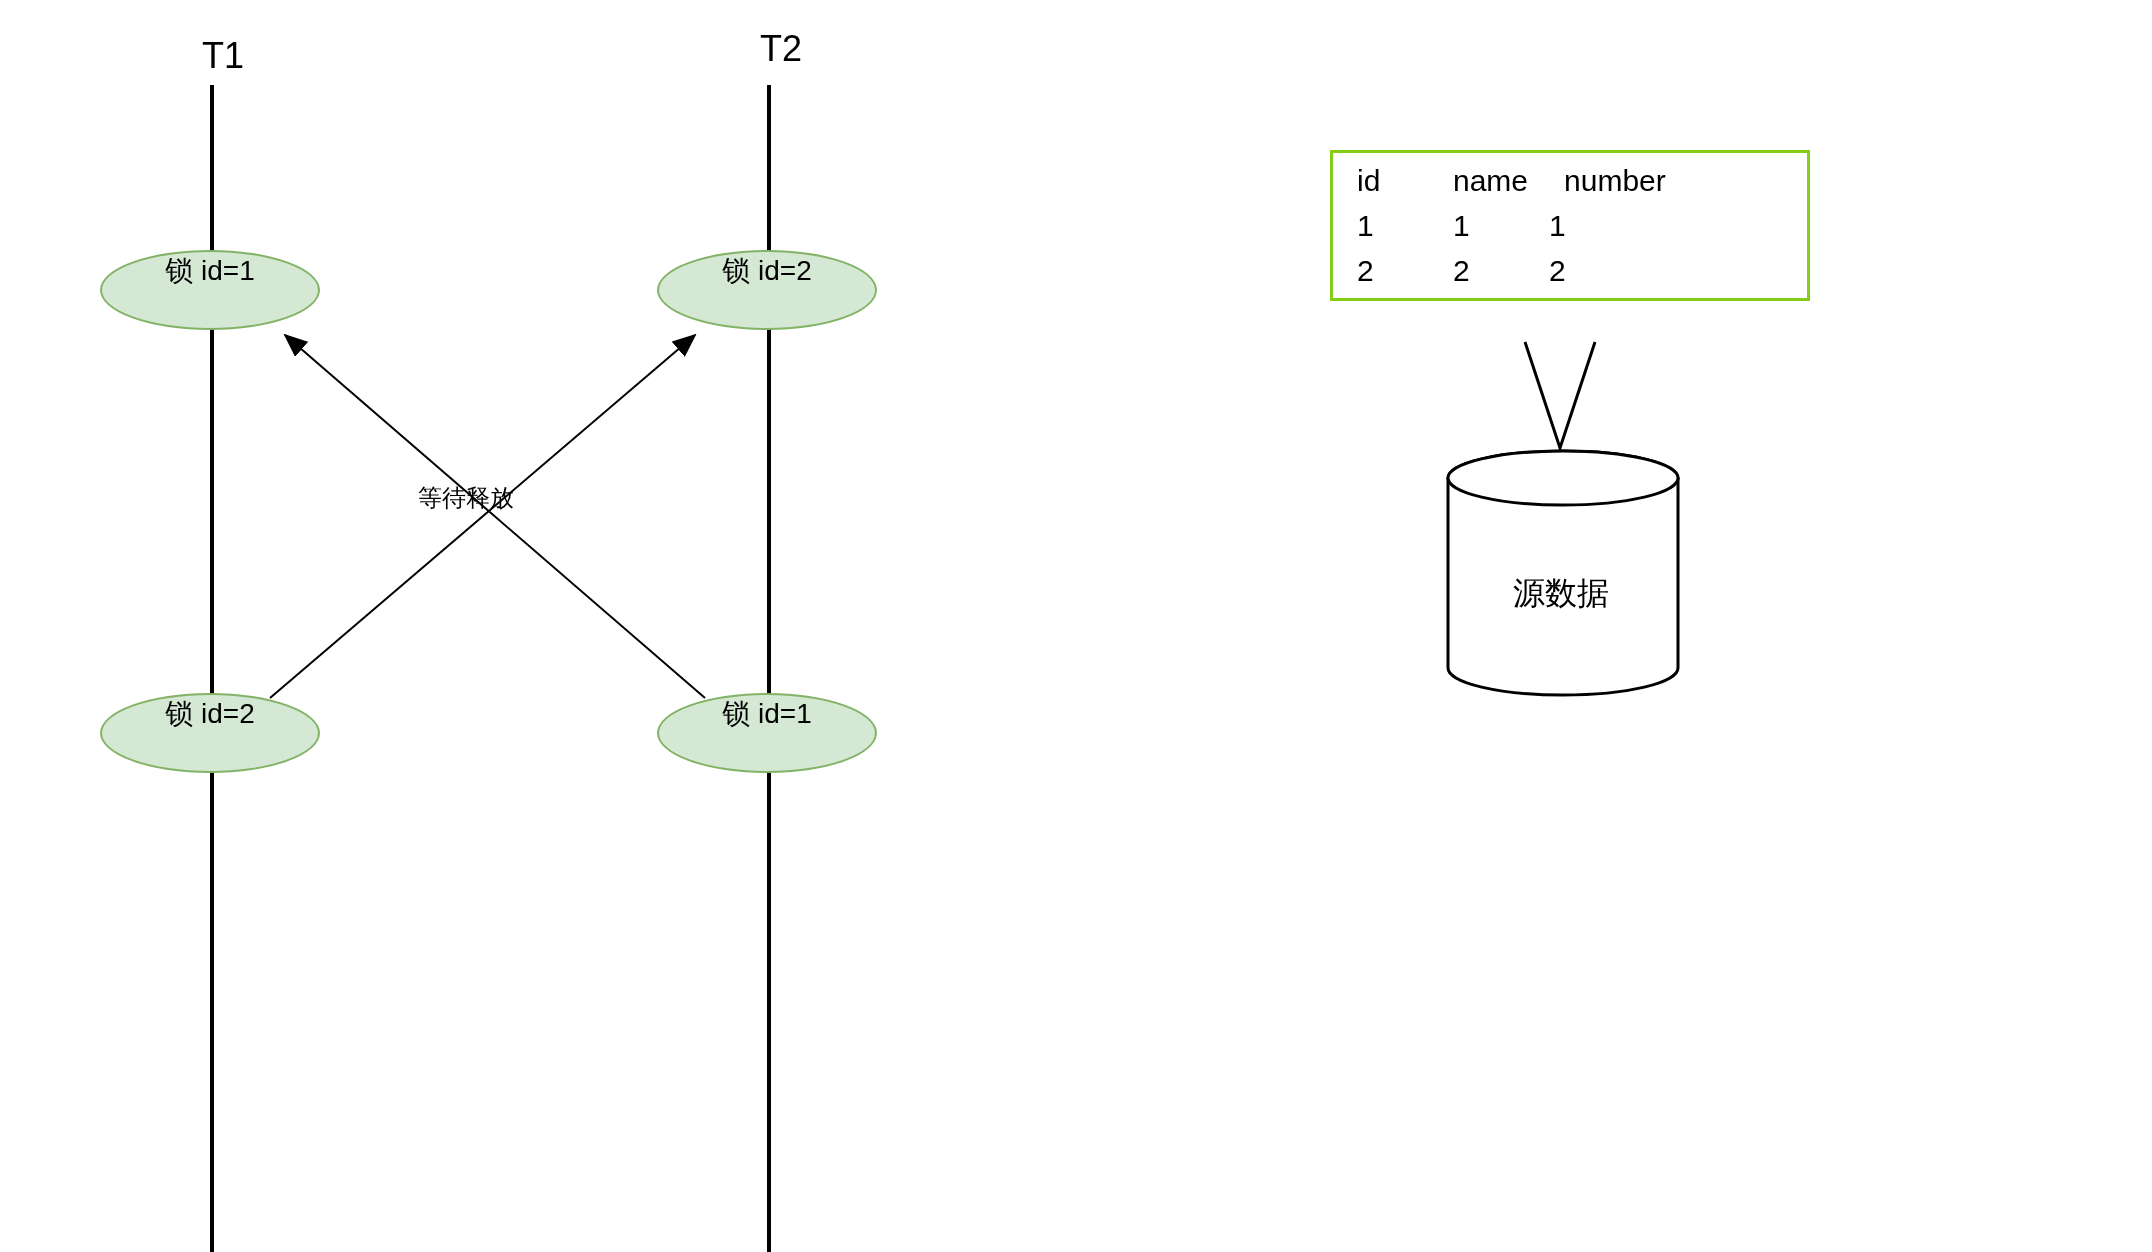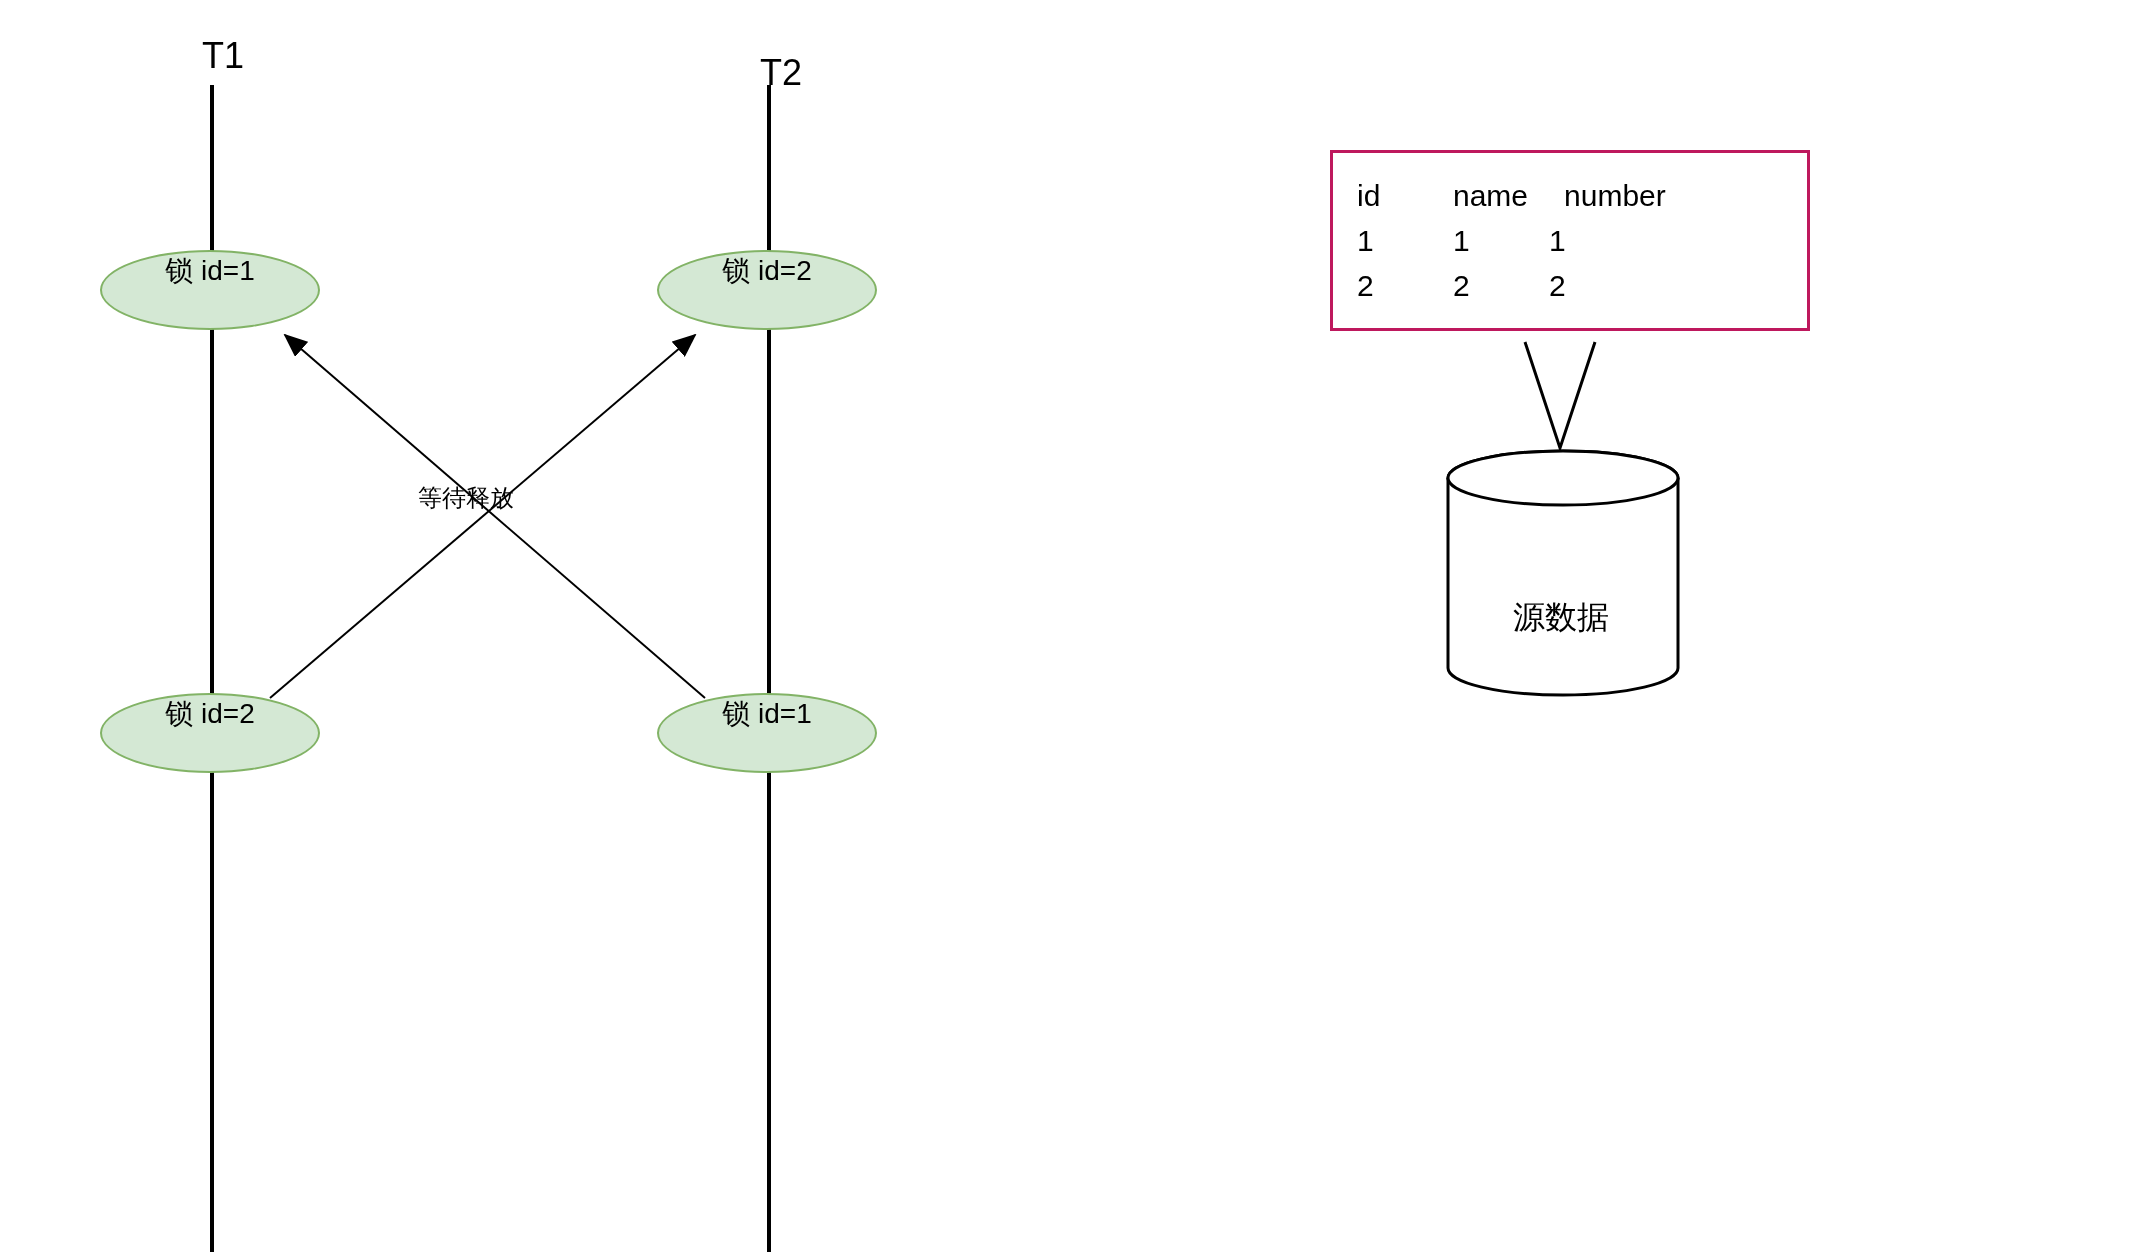--- a/index.html
+++ b/index.html
@@ -41,55 +41,54 @@
       color: #000;
     }
     .center-label {
       position: absolute;
       font-size: 24px;
       color: #000;
     }
     .callout-box {
       position: absolute;
       background: #fff;
-      border: 3px solid #be185d;
-      padding: 20px 24px;
+      border: 3px solid #84cc16;
+      padding: 5px 24px;
       font-size: 30px;
       line-height: 1.5;
     }
     .callout-row {
       display: flex;
       gap: 36px;
     }
     .callout-row span {
       min-width: 60px;
     }
     .cylinder {
       position: absolute;
     }
     .cylinder-label {
       position: absolute;
       font-size: 32px;
       color: #000;
-      margin-top: 24px;
     }
     svg.arrows {
       position: absolute;
       top: 0;
       left: 0;
       pointer-events: none;
     }
   </style>
 </head>
 <body>
 
 <div class="diagram-container">
 
   <div class="thread-label" style="left:182px; top:35px;">T1</div>
-  <div class="thread-label" style="left:740px; top:52px;">T2</div>
+  <div class="thread-label" style="left:740px; top:28px;">T2</div>
 
   <div class="vertical-line" style="left:210px; top:85px; height:1180px;"></div>
   <div class="vertical-line" style="left:767px; top:85px; height:1180px;"></div>
 
   <div class="lock-ellipse" style="left:100px; top:250px;">
     <span>锁 id=1</span>
   </div>
   <div class="lock-ellipse" style="left:657px; top:250px;">
     <span>锁 id=2</span>
   </div>

